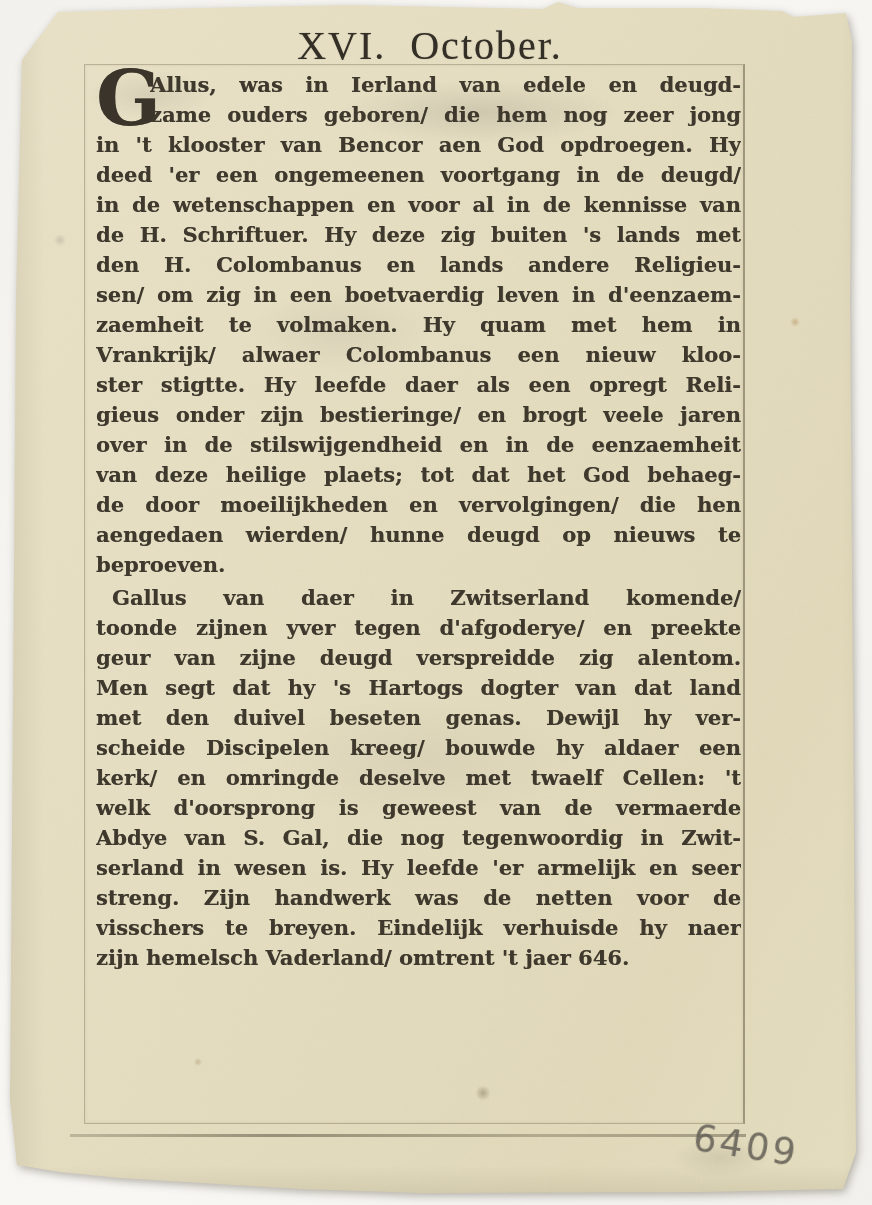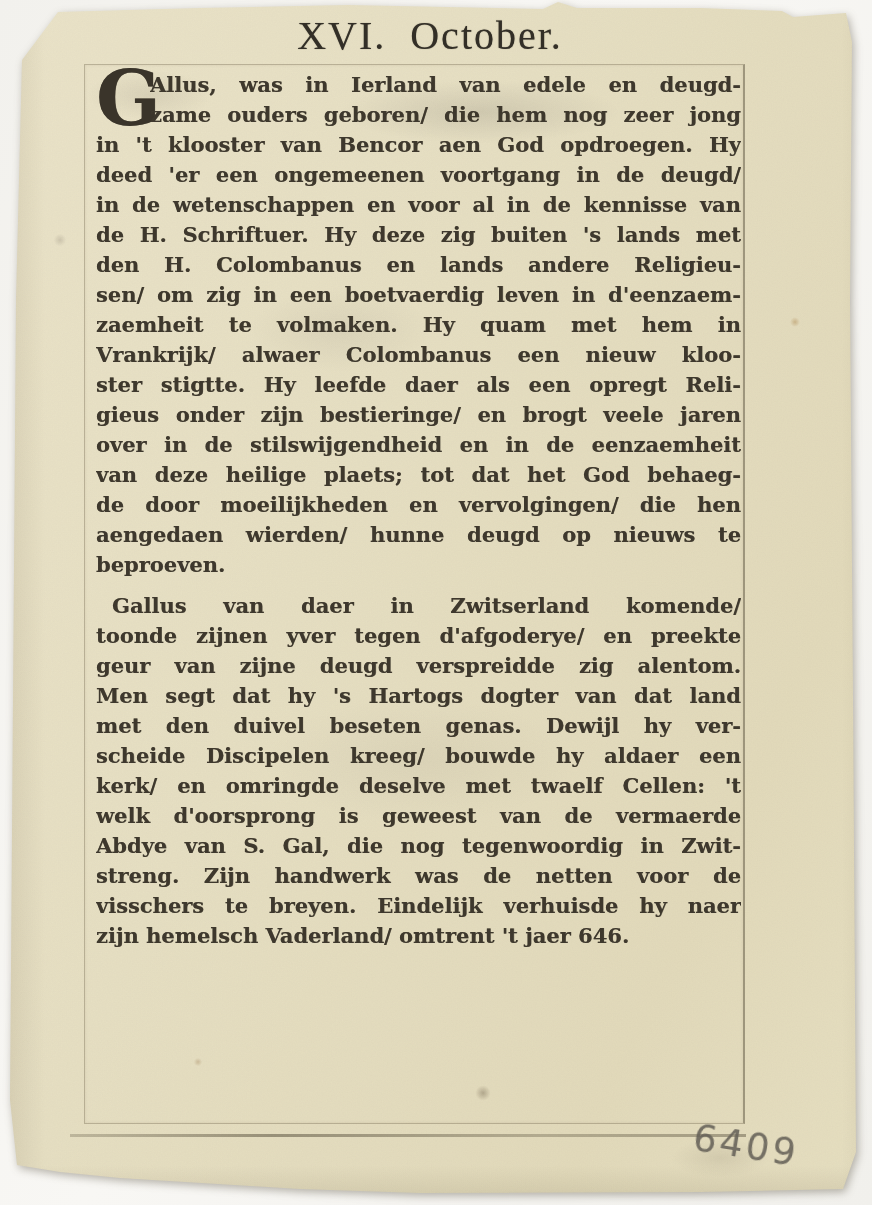--- a/index.html
+++ b/index.html
@@ -38,33 +38,33 @@
     border-right:2px solid rgba(85,76,58,.48);
     box-shadow:inset 0 0 3px rgba(100,90,68,.12);
     filter:blur(.3px);
   }
   .frame-outer{
     position:absolute;left:70px;top:1134px;width:676px;height:3px;
     background:linear-gradient(90deg, rgba(90,82,62,.28), rgba(78,70,52,.5) 30%, rgba(90,82,62,.34) 70%, rgba(78,70,52,.42));
     filter:blur(.6px);
   }
   .heading{
-    position:absolute;left:0;top:12px;width:860px;margin:0;text-align:center;
+    position:absolute;left:0;top:22px;width:860px;margin:0;text-align:center;
     font-family:"Liberation Serif",serif;font-weight:400;font-size:40px;
     letter-spacing:2px;word-spacing:12px;color:#332f27;
     text-shadow:0 0 1px rgba(50,45,35,.55);
   }
   .textblock{
     position:absolute;left:96px;top:70px;width:645px;
     color:#3e382d;font-family:"DejaVu Serif",serif;font-weight:700;font-size:21px;
     text-shadow:0.3px 0.3px 0.6px rgba(62,56,45,.6);
   }
   .tline{height:30px;line-height:30px;text-align:justify;text-align-last:justify;overflow:hidden;}
   .tline.last{text-align-last:left;}
-  .para2{margin-top:11px;}
+  .para2{margin-top:3px;}
   .para2 .tline:first-child{padding-left:16px;}
   .dropcap{
     float:left;width:54px;height:60px;font-size:76px;line-height:58px;
     color:#3a342a;font-weight:700;font-family:"DejaVu Serif",serif;
   }
   .handnum{
     position:absolute;left:693px;top:1124px;
     font-family:"DejaVu Sans",sans-serif;font-size:37px;letter-spacing:3px;
     color:rgba(101,97,88,.88);transform:rotate(9deg);filter:blur(.4px);
   }
@@ -112,20 +112,21 @@
         <div class="para para2">
             <div class="tline">Gallus van daer in Zwitserland komende/</div>
             <div class="tline">toonde zijnen yver tegen d'afgoderye/ en preekte</div>
             <div class="tline">geur van zijne deugd verspreidde zig alentom.</div>
             <div class="tline">Men segt dat hy 's Hartogs dogter van dat land</div>
             <div class="tline">met den duivel beseten genas. Dewijl hy ver-</div>
             <div class="tline">scheide Discipelen kreeg/ bouwde hy aldaer een</div>
             <div class="tline">kerk/ en omringde deselve met twaelf Cellen: 't</div>
             <div class="tline">welk d'oorsprong is geweest van de vermaerde</div>
             <div class="tline">Abdye van S. Gal, die nog tegenwoordig in Zwit-</div>
+            <div class="tline">serland in wesen is. Hy leefde 'er armelijk en seer</div>
             <div class="tline">streng. Zijn handwerk was de netten voor de</div>
             <div class="tline">visschers te breyen. Eindelijk verhuisde hy naer</div>
             <div class="tline last">zijn hemelsch Vaderland/ omtrent 't jaer 646.</div>
           </div>
       </div>
 
       <div class="handnum">6409</div>
     </div>
   </div>
 </div>

